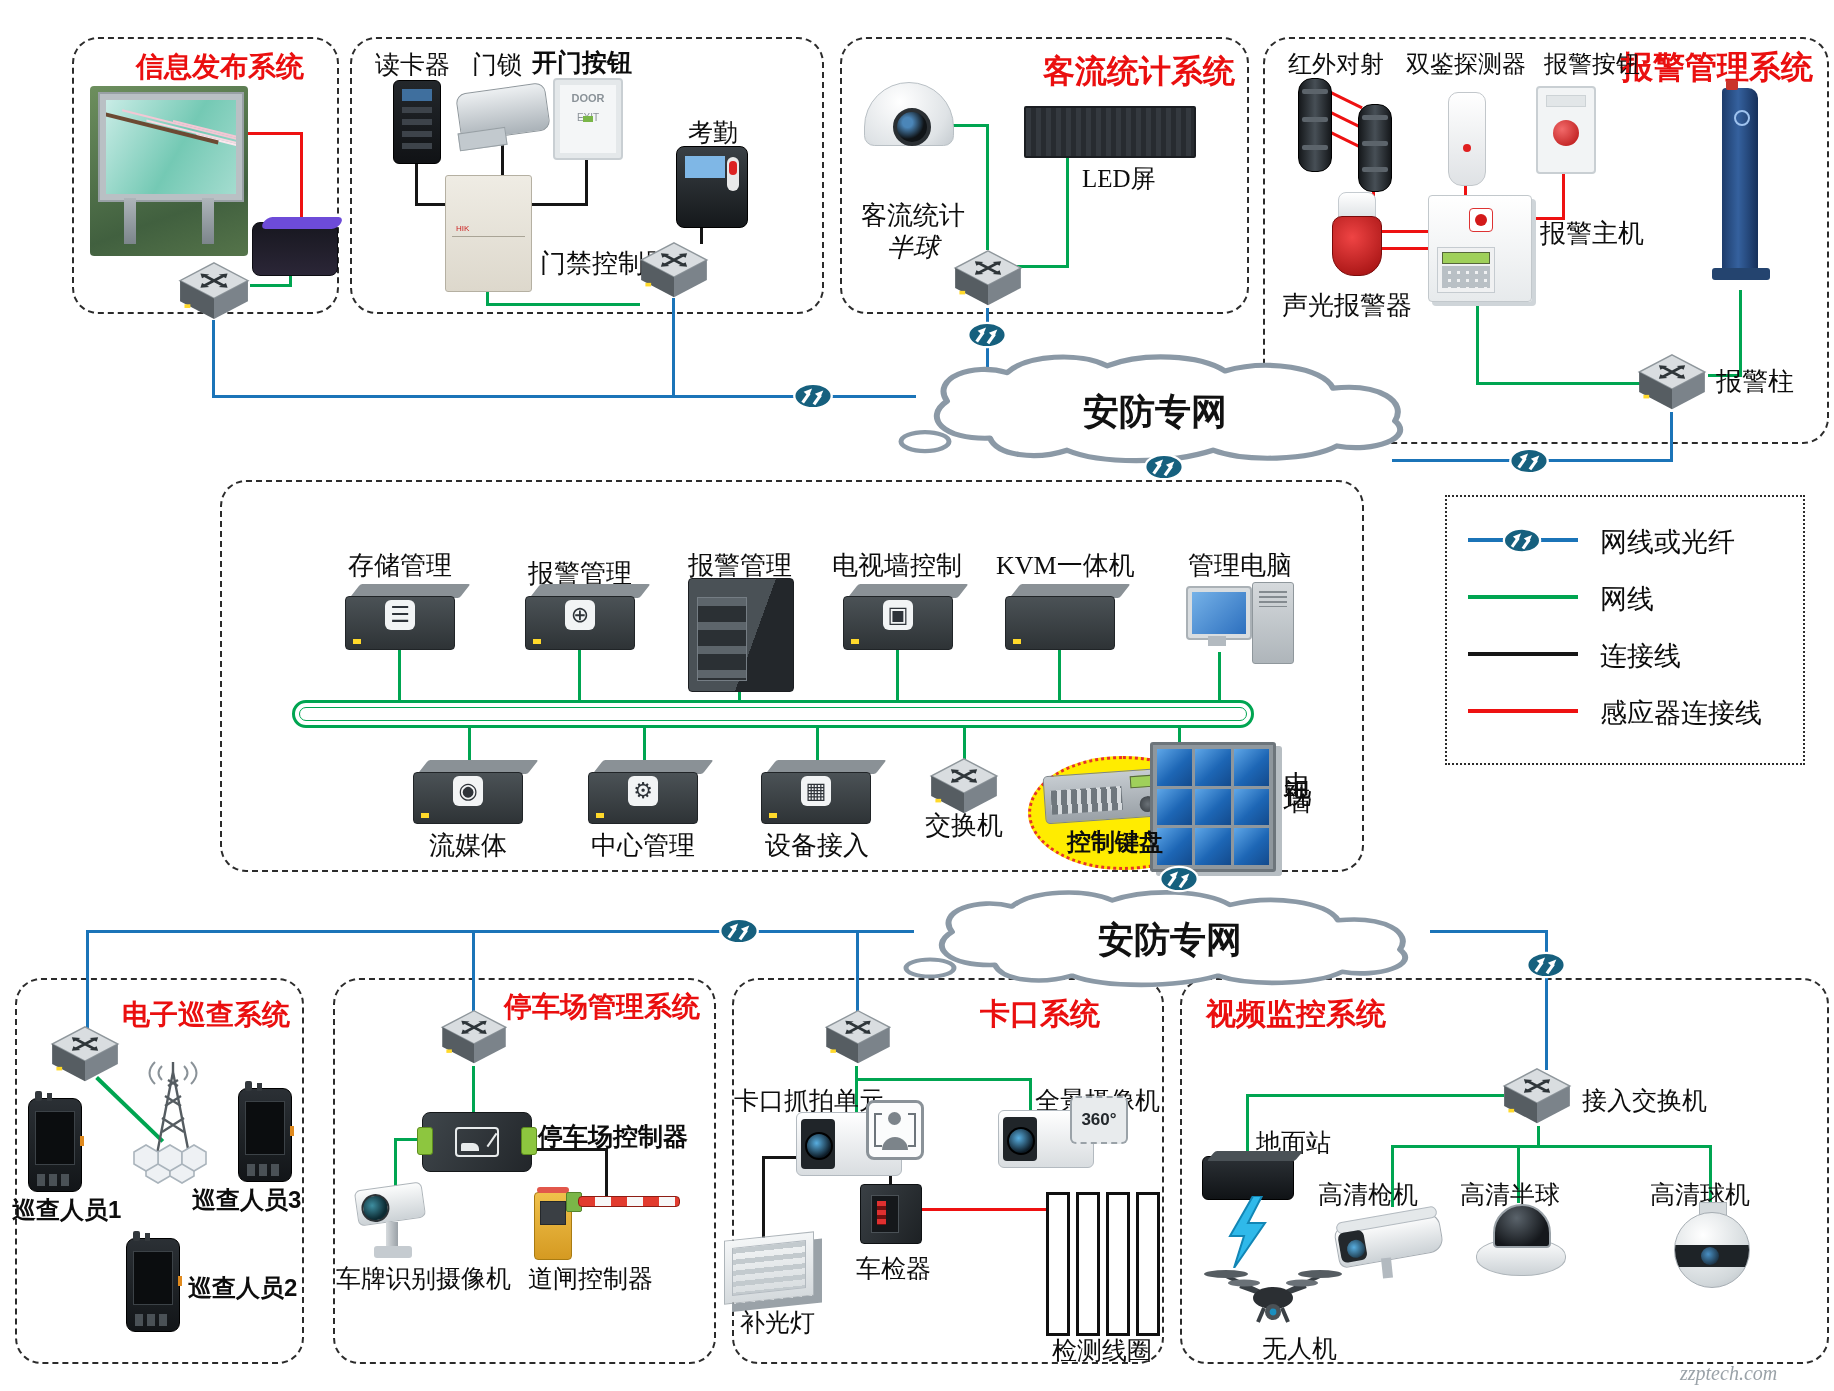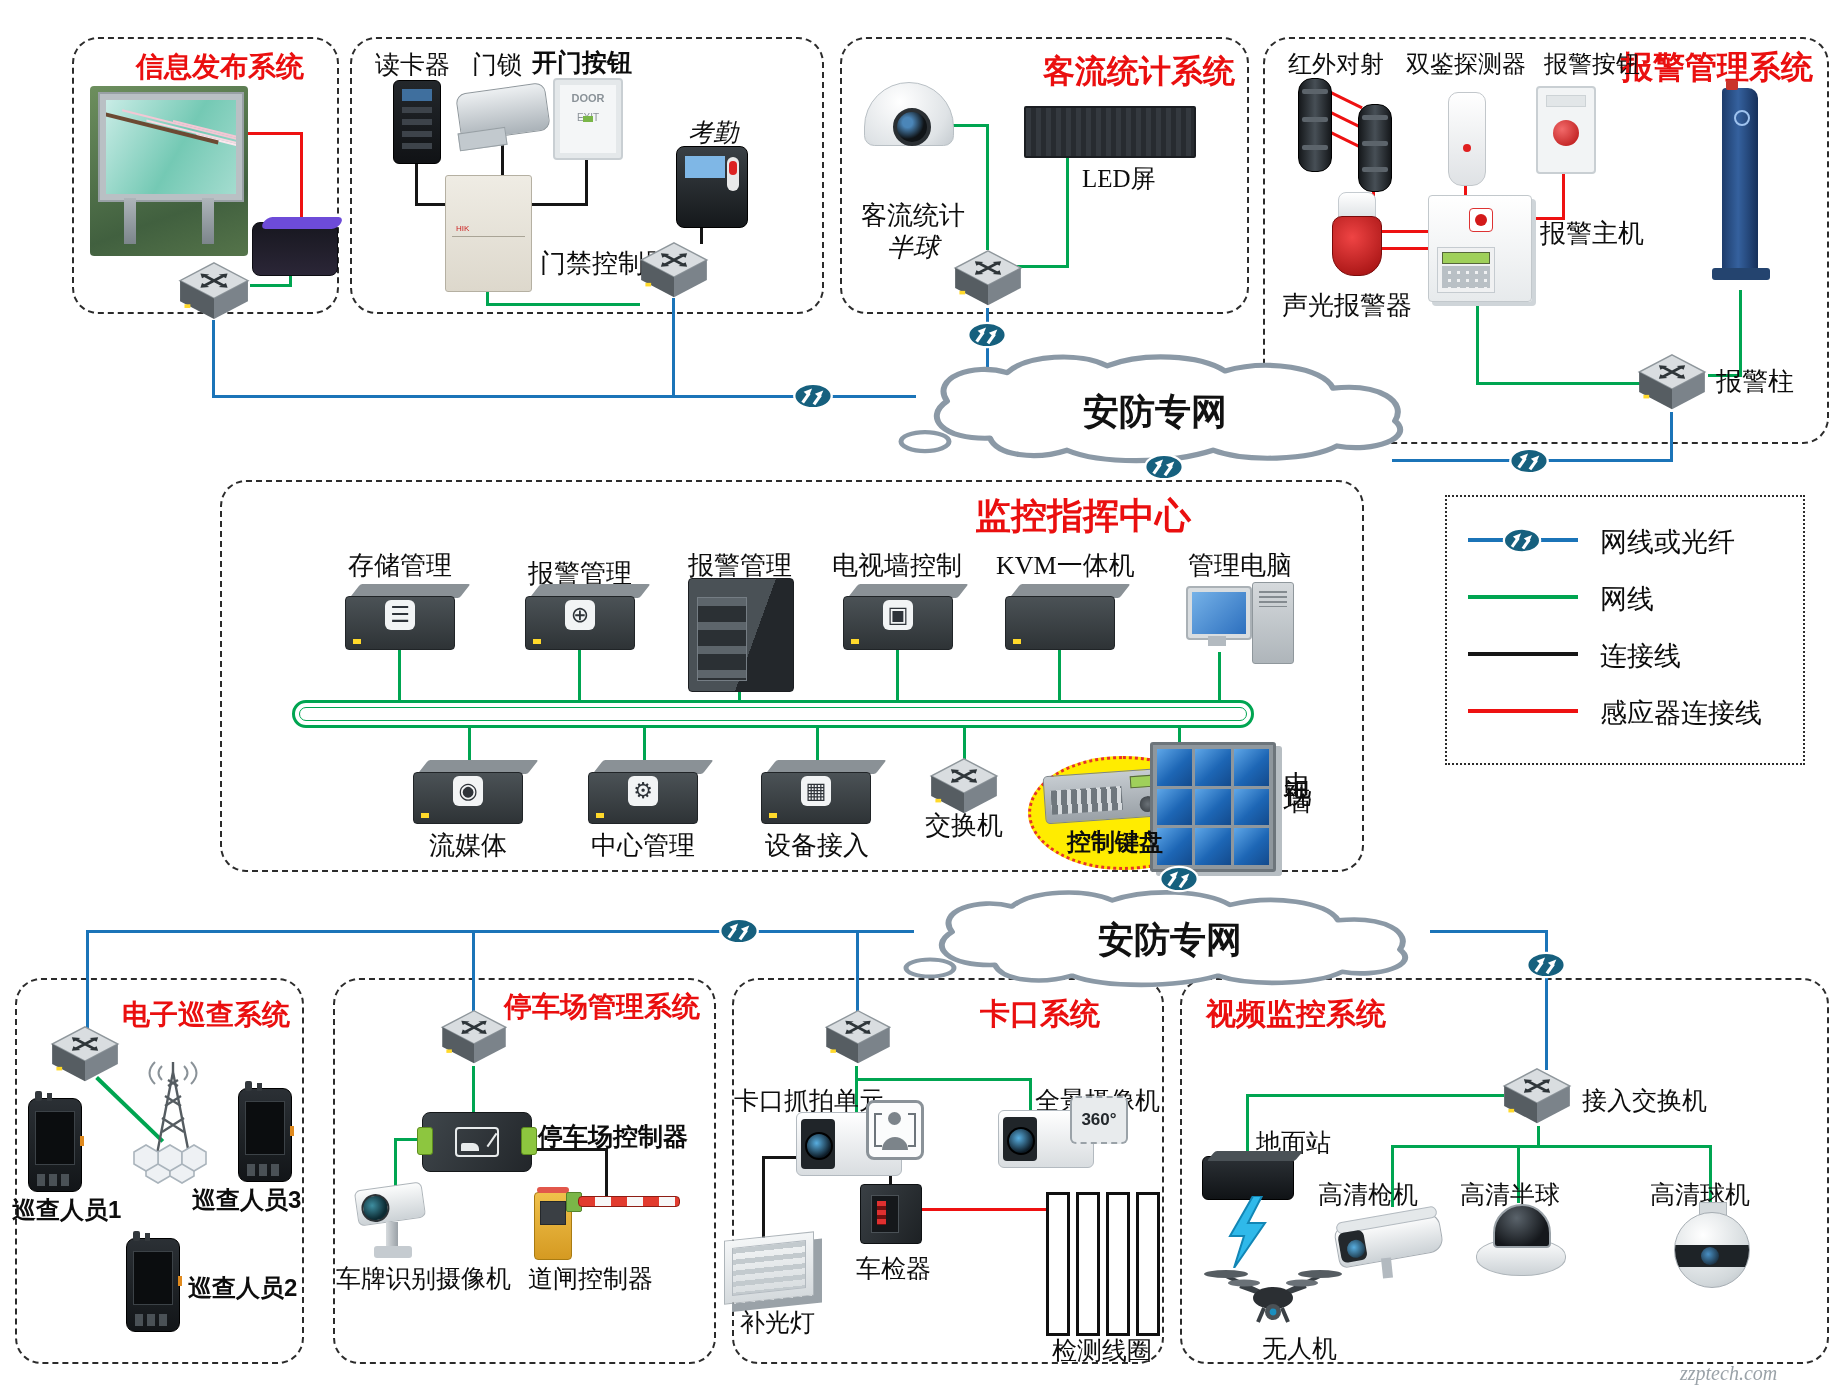--- a/index.html
+++ b/index.html
@@ -340,21 +340,21 @@
 <div class="exitbtn" style="left:553px;top:78px;width:66px;height:78px;">
   <span class="t1">DOOR</span>
       <span class="dot"></span>
   <span class="t2">EXIT</span>
 </div>
 <div class="ctrlbox" style="left:445px;top:175px;width:85px;height:115px;">
       <span class="brand">HIK</span>
       <div class="line"></div>
     </div>
 <div class="lbl" style="left:540px;top:246px;font-size:26px;">门禁控制器</div>
-<div class="lbl" style="left:688px;top:116px;font-size:25px;font-style:italic;">考勤</div>
+<div class="lbl" style="left:688px;top:116px;font-size:25px;">考勤</div>
 <div class="attend" style="left:676px;top:146px;width:70px;height:80px;">
   <div class="scr"></div>
       <div class="slider">
         <i></i>
       </div>
 </div>
 <svg class="abs" style="left:638px;top:240px;width:72px;height:60px;z-index:2;">
       <use href="#sym-switch"></use>
     </svg>
 
@@ -411,21 +411,20 @@
       <div class="col"></div>
       <div class="tip"></div>
       <div class="logo"></div>
       <div class="base"></div>
     </div>
 <svg class="abs" style="left:1636px;top:352px;width:72px;height:60px;z-index:2;">
       <use href="#sym-switch"></use>
     </svg>
 <div class="lbl" style="left:1716px;top:364px;font-size:26px;">报警柱</div>
 
-<div class="sys-title" style="left:975px;top:492px;width:240px;font-size:36px;">监控指挥中心</div>
 
 <div class="lbl ctr" style="left:348px;top:548px;width:104px;font-size:26px;">存储管理</div>
 <div class="lbl ctr" style="left:528px;top:556px;width:104px;font-size:26px;">报警管理</div>
 <div class="lbl ctr" style="left:688px;top:548px;width:104px;font-size:26px;">报警管理</div>
 <div class="lbl ctr" style="left:832px;top:548px;width:130px;font-size:26px;">电视墙控制</div>
 <div class="lbl ctr" style="left:996px;top:548px;width:128px;font-size:26px;">KVM一体机</div>
 <div class="lbl ctr" style="left:1188px;top:548px;width:104px;font-size:26px;">管理电脑</div>
 
 <div class="server" style="left:345px;top:584px;width:110px;height:66px;">
       <div class="top"></div>

